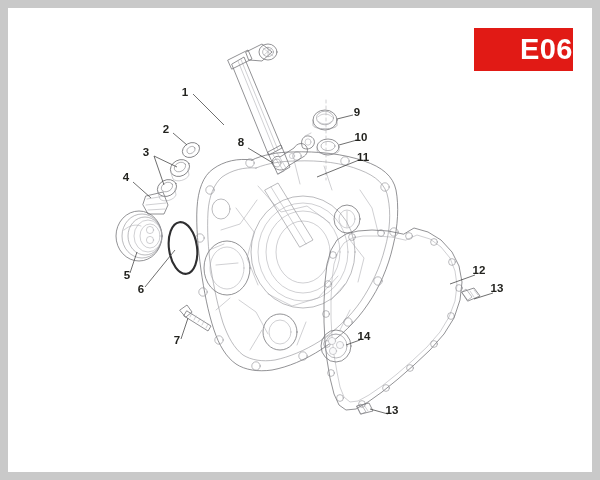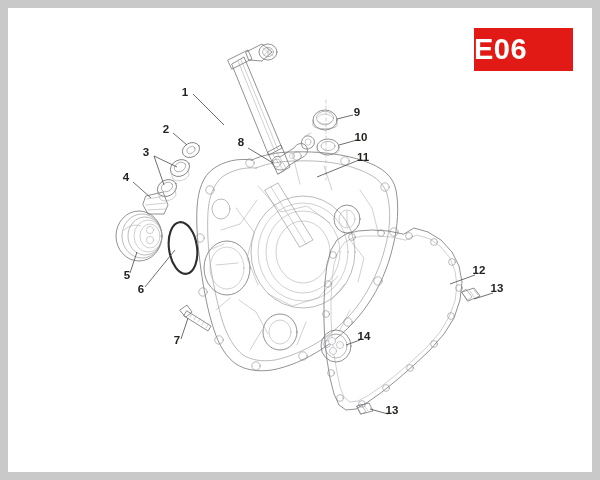--- a/index.html
+++ b/index.html
@@ -38,21 +38,21 @@
   
   #section-badge {
     position: absolute;
     left: 474px;
     top: 28px;
     width: 99px;
     height: 43px;
     background: #e11a15;
     display: flex;
     align-items: center;
-    justify-content: flex-start;
+    justify-content: flex-end;
     box-sizing: border-box;
   }
   #section-badge .badge-text {
     color: #ffffff;
     font-family: "Liberation Sans", sans-serif;
     font-weight: bold;
     font-size: 29px;
     letter-spacing: 0.5px;
     line-height: 1;
   }

